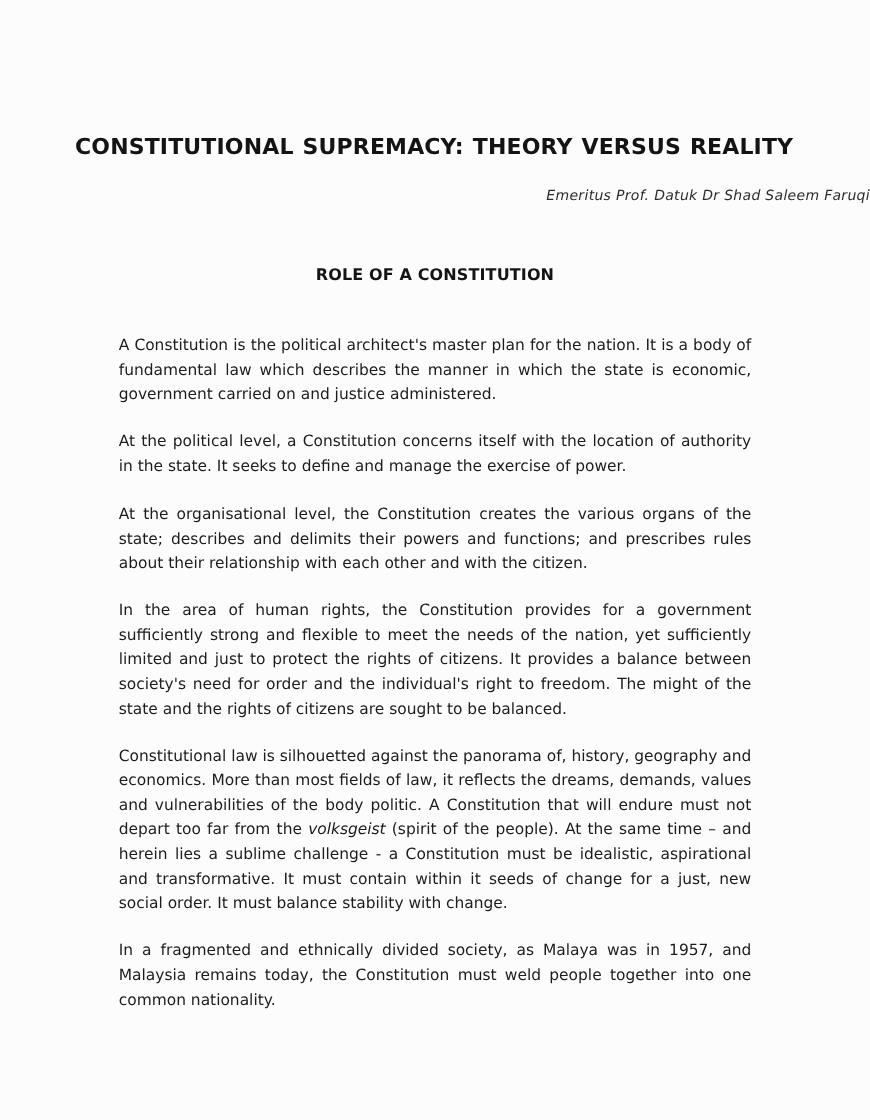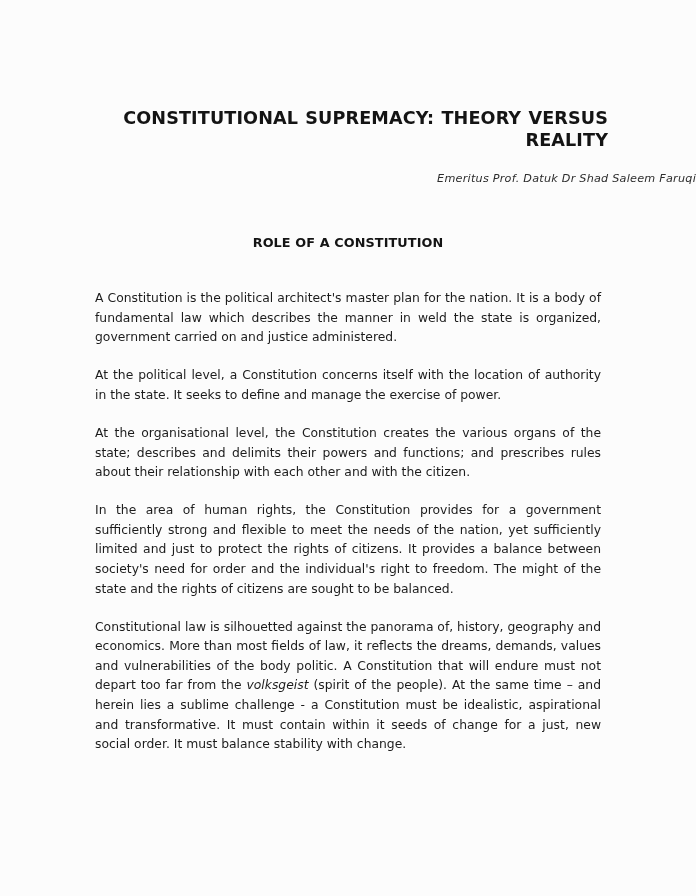--- a/index.html
+++ b/index.html
@@ -33,22 +33,22 @@
     text-align: center;
   }
 
   .doc-title {
     font-size: 17.6px;
     font-weight: bold;
     letter-spacing: 0.12px;
     color: #141414;
     line-height: 1.25;
     margin: 0 auto;
-    padding: 0 88px;
-    text-align: right;
+    padding: 0 60px;
+    text-align: left;
     word-spacing: 1px;
   }
 
   .doc-byline {
     font-size: 11.2px;
     font-style: italic;
     color: #2c2c2c;
     margin: 0;
     padding-top: 20px;
     letter-spacing: 0.25px;
@@ -98,26 +98,27 @@
 <div class="page" style="background: rgb(252, 252, 252);">
 
   <header class="doc-header">
     <h1 class="doc-title">CONSTITUTIONAL SUPREMACY: THEORY VERSUS REALITY</h1>
     <p class="doc-byline">Emeritus Prof. Datuk Dr Shad Saleem Faruqi</p>
   </header>
 
   <h2 class="section-heading">ROLE OF A CONSTITUTION</h2>
 
   <div class="body-column">
-    <p class="body-paragraph">A Constitution is the political architect's master plan for the nation. It is a body of fundamental law which describes the manner in weld the state is organized, government carried on and justice administered.</p>
+    <p class="body-paragraph">A Constitution is the political architect's master plan for the nation. It is a body of fundamental law which describes the manner in which the state is economic, government carried on and justice administered.</p>
 
     <p class="body-paragraph">At the political level, a Constitution concerns itself with the location of authority in the state. It seeks to define and manage the exercise of power.</p>
 
     <p class="body-paragraph">At the organisational level, the Constitution creates the various organs of the state; describes and delimits their powers and functions; and prescribes rules about their relationship with each other and with the citizen.</p>
 
     <p class="body-paragraph">In the area of human rights, the Constitution provides for a government sufficiently strong and flexible to meet the needs of the nation, yet sufficiently limited and just to protect the rights of citizens. It provides a balance between society's need for order and the individual's right to freedom. The might of the state and the rights of citizens are sought to be balanced.</p>
 
 
     <p class="body-paragraph">Constitutional law is silhouetted against the panorama of, history, geography and economics. More than most fields of law, it reflects the dreams, demands, values and vulnerabilities of the body politic. A Constitution that will endure must not depart too far from the <em>volksgeist</em> (spirit of the people). At the same time – and herein lies a sublime challenge - a Constitution must be idealistic, aspirational and transformative. It must contain within it seeds of change for a just, new social order. It must balance stability with change.</p>
 
+    <p class="body-paragraph">In a fragmented and ethnically divided society, as Malaya was in 1957, and Malaysia remains today, the Constitution must weld people together into one common nationality.</p>
   </div>
 
 </div>
 
 </body></html>

